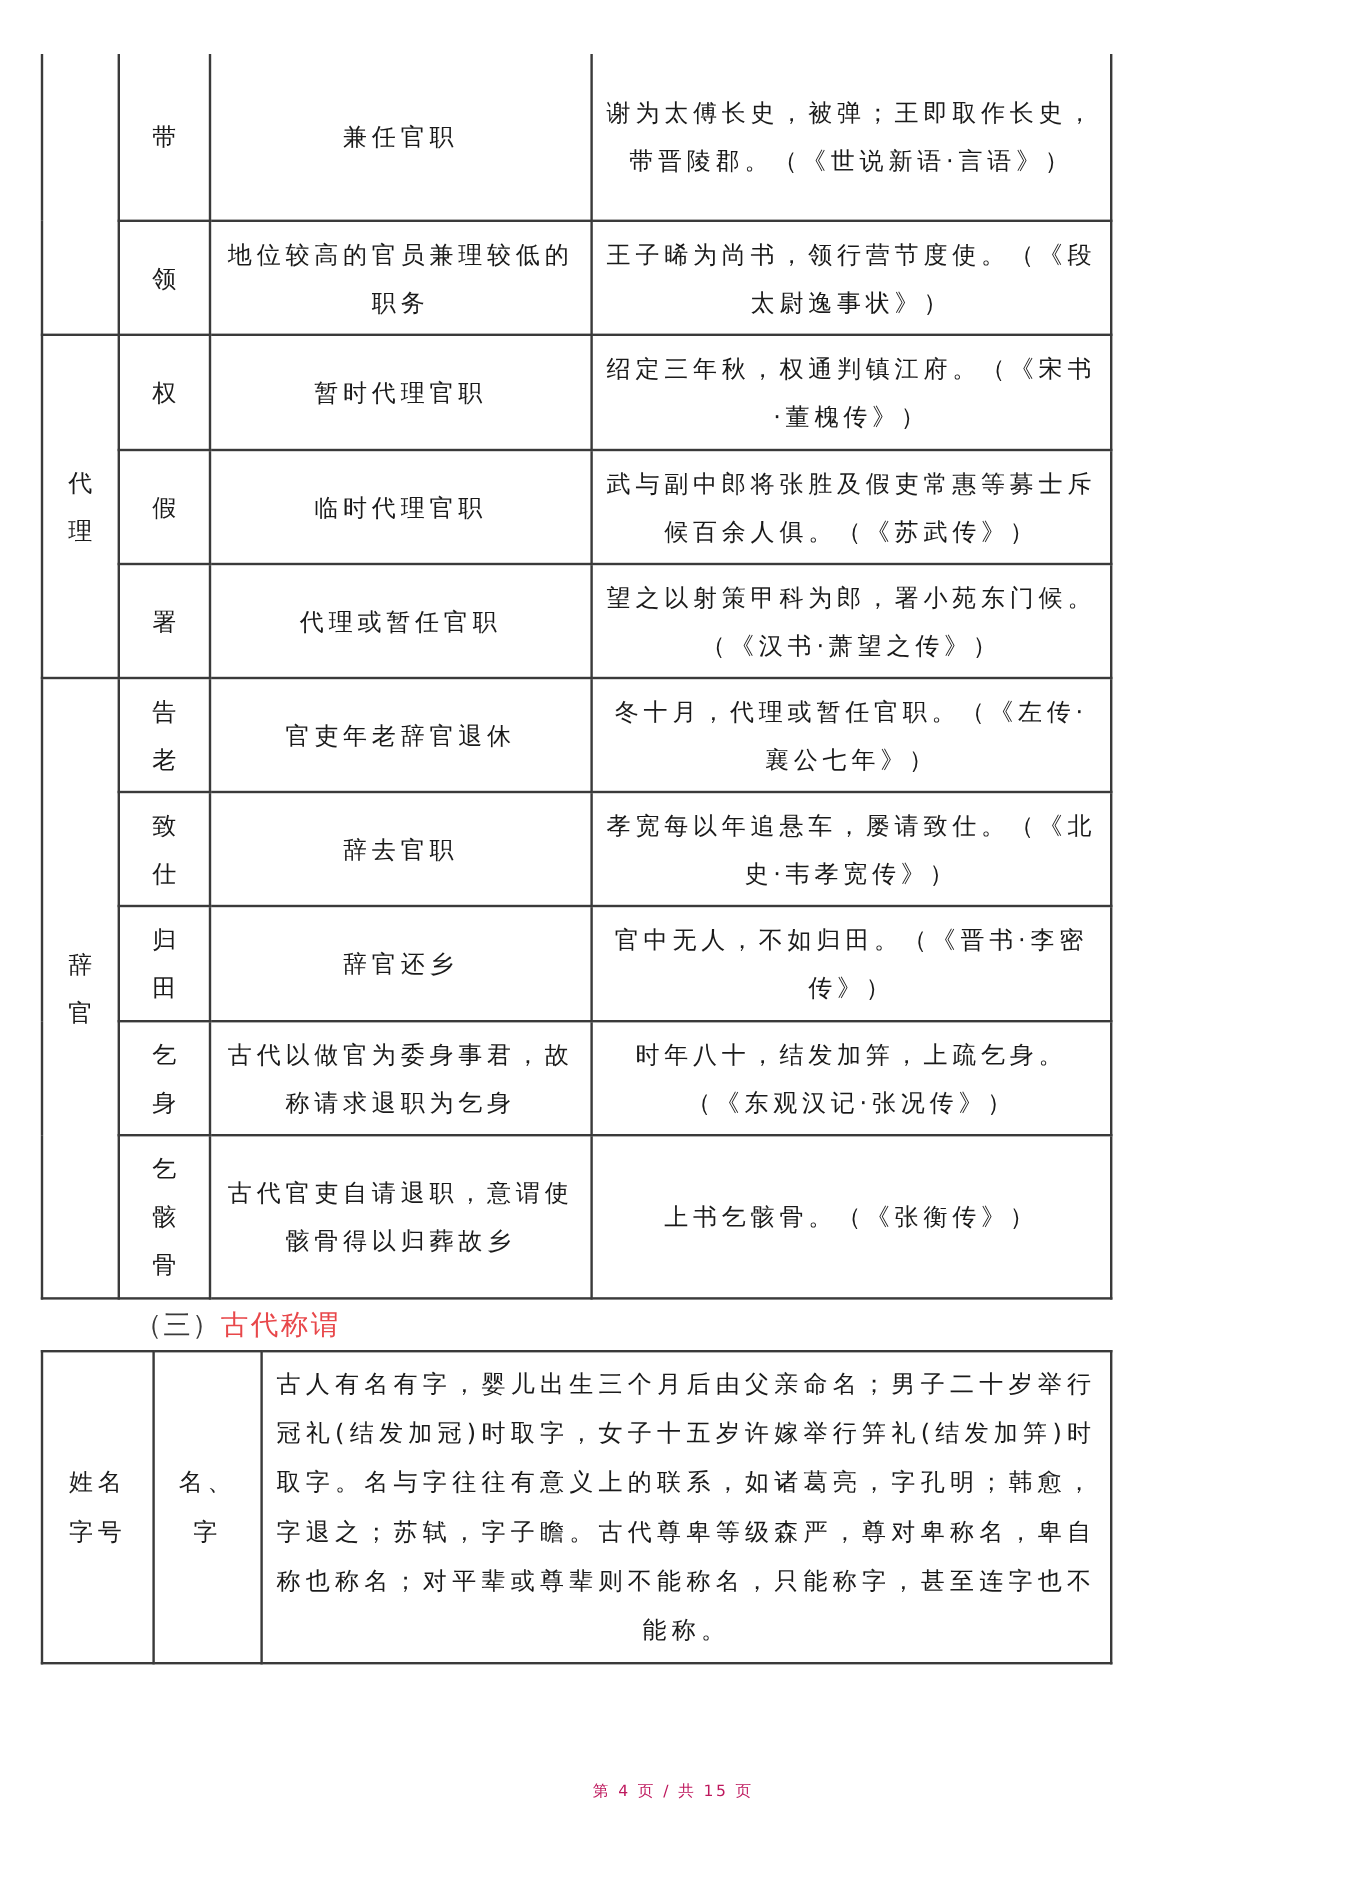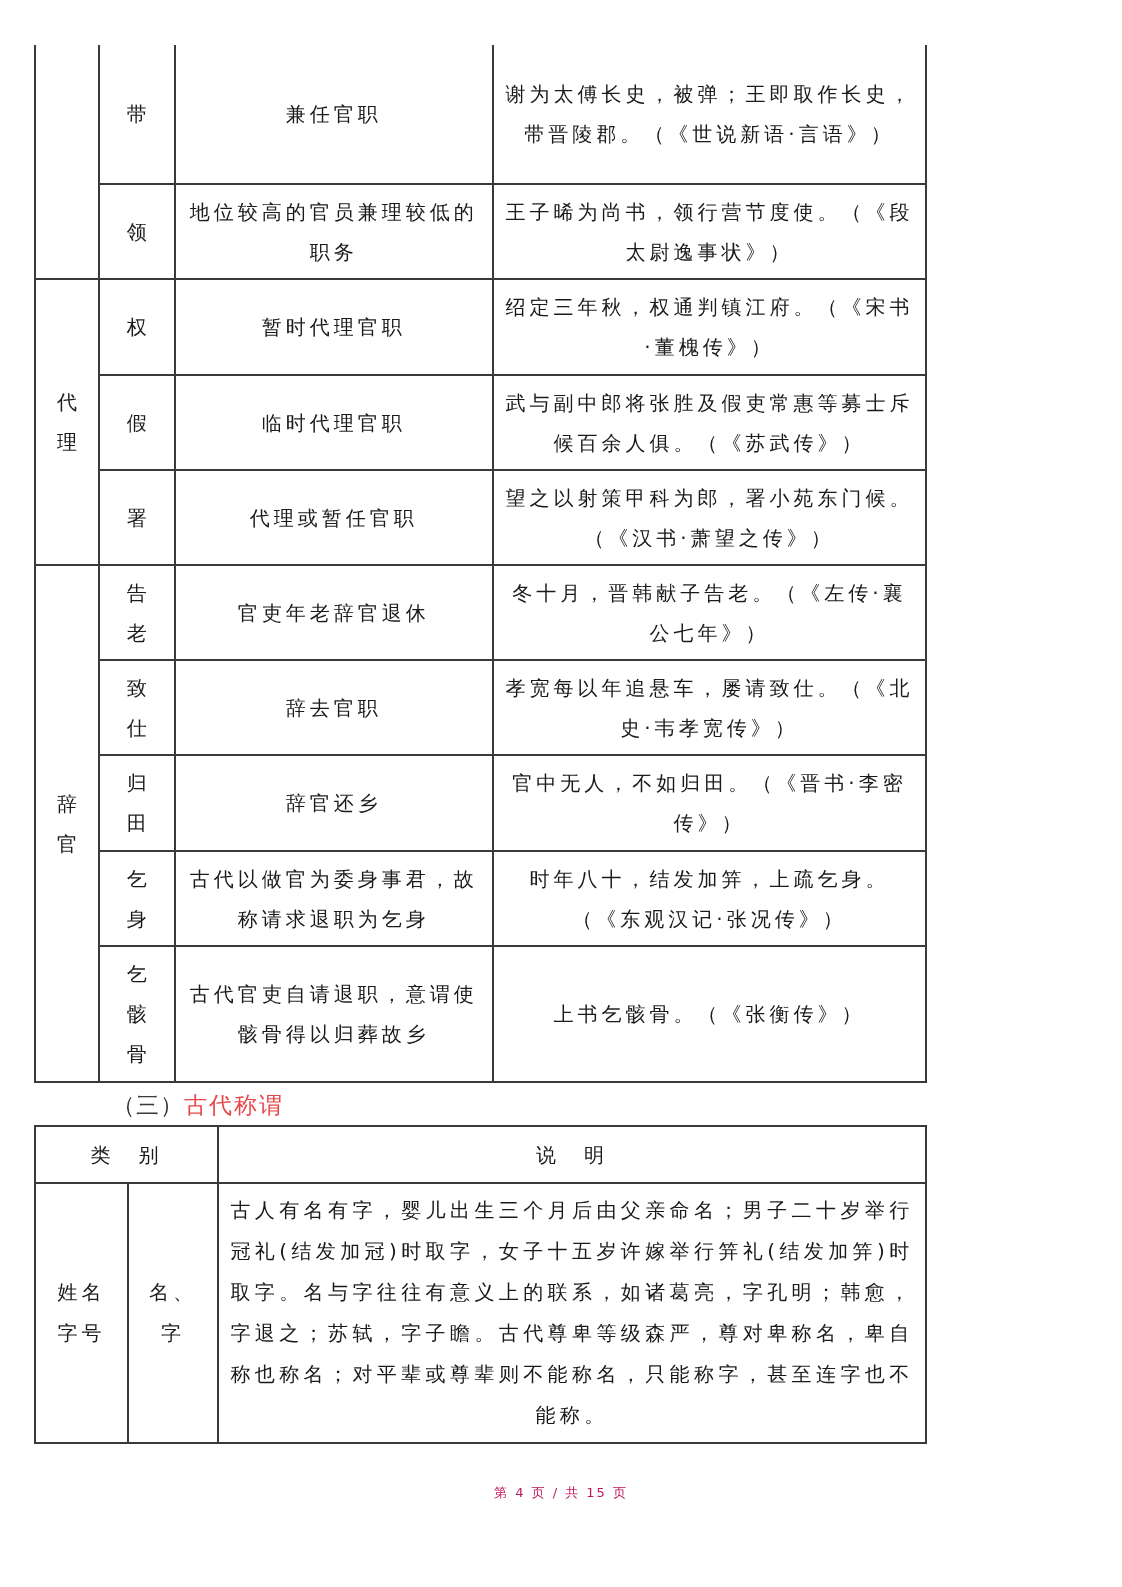--- a/index.html
+++ b/index.html
@@ -59,21 +59,21 @@
     </tr>
     <tr style="height:95px;">
       <td class="c2"><span class="vert">署</span></td>
       <td class="c3">代理或暂任官职</td>
       <td class="c4">望之以射策甲科为郎，署小苑东门候。（《汉书·萧望之传》）</td>
     </tr>
     <tr style="height:95px;">
       <td class="c1" rowspan="5"><span class="vert">辞官</span></td>
       <td class="c2"><span class="vert">告老</span></td>
       <td class="c3">官吏年老辞官退休</td>
-      <td class="c4">冬十月，晋韩献子告老。（《左传·襄公七年》）</td>
+      <td class="c4">冬十月，代理或暂任官职。（《左传·襄公七年》）</td>
     </tr>
     <tr style="height:95px;">
       <td class="c2"><span class="vert">致仕</span></td>
       <td class="c3">辞去官职</td>
       <td class="c4">孝宽每以年追悬车，屡请致仕。（《北史·韦孝宽传》）</td>
     </tr>
     <tr style="height:96px;">
       <td class="c2"><span class="vert">归田</span></td>
       <td class="c3">辞官还乡</td>
       <td class="c4">官中无人，不如归田。（《晋书·李密传》）</td>
@@ -90,24 +90,20 @@
     </tr>
   </tbody>
 </table>
 
 <div id="section-heading">
   <span class="num">（三）</span><span class="title">古代称谓</span>
 </div>
 
 <table id="table2">
   <tbody>
-    <tr>
-      <td class="hdr" colspan="2">类　别</td>
-      <td class="hdr">说　明</td>
-    </tr>
     <tr style="height:259px;">
       <td class="k1"><span class="stack2">姓名字号</span></td>
       <td class="k2"><span class="stack2">名、字</span></td>
       <td class="desc">古人有名有字，婴儿出生三个月后由父亲命名；男子二十岁举行冠礼(结发加冠)时取字，女子十五岁许嫁举行笄礼(结发加笄)时取字。名与字往往有意义上的联系，如诸葛亮，字孔明；韩愈，字退之；苏轼，字子瞻。古代尊卑等级森严，尊对卑称名，卑自称也称名；对平辈或尊辈则不能称名，只能称字，甚至连字也不能称。</td>
     </tr>
   </tbody>
 </table>
 
 <div id="page-footer">第 4 页 / 共 15 页</div>
 

